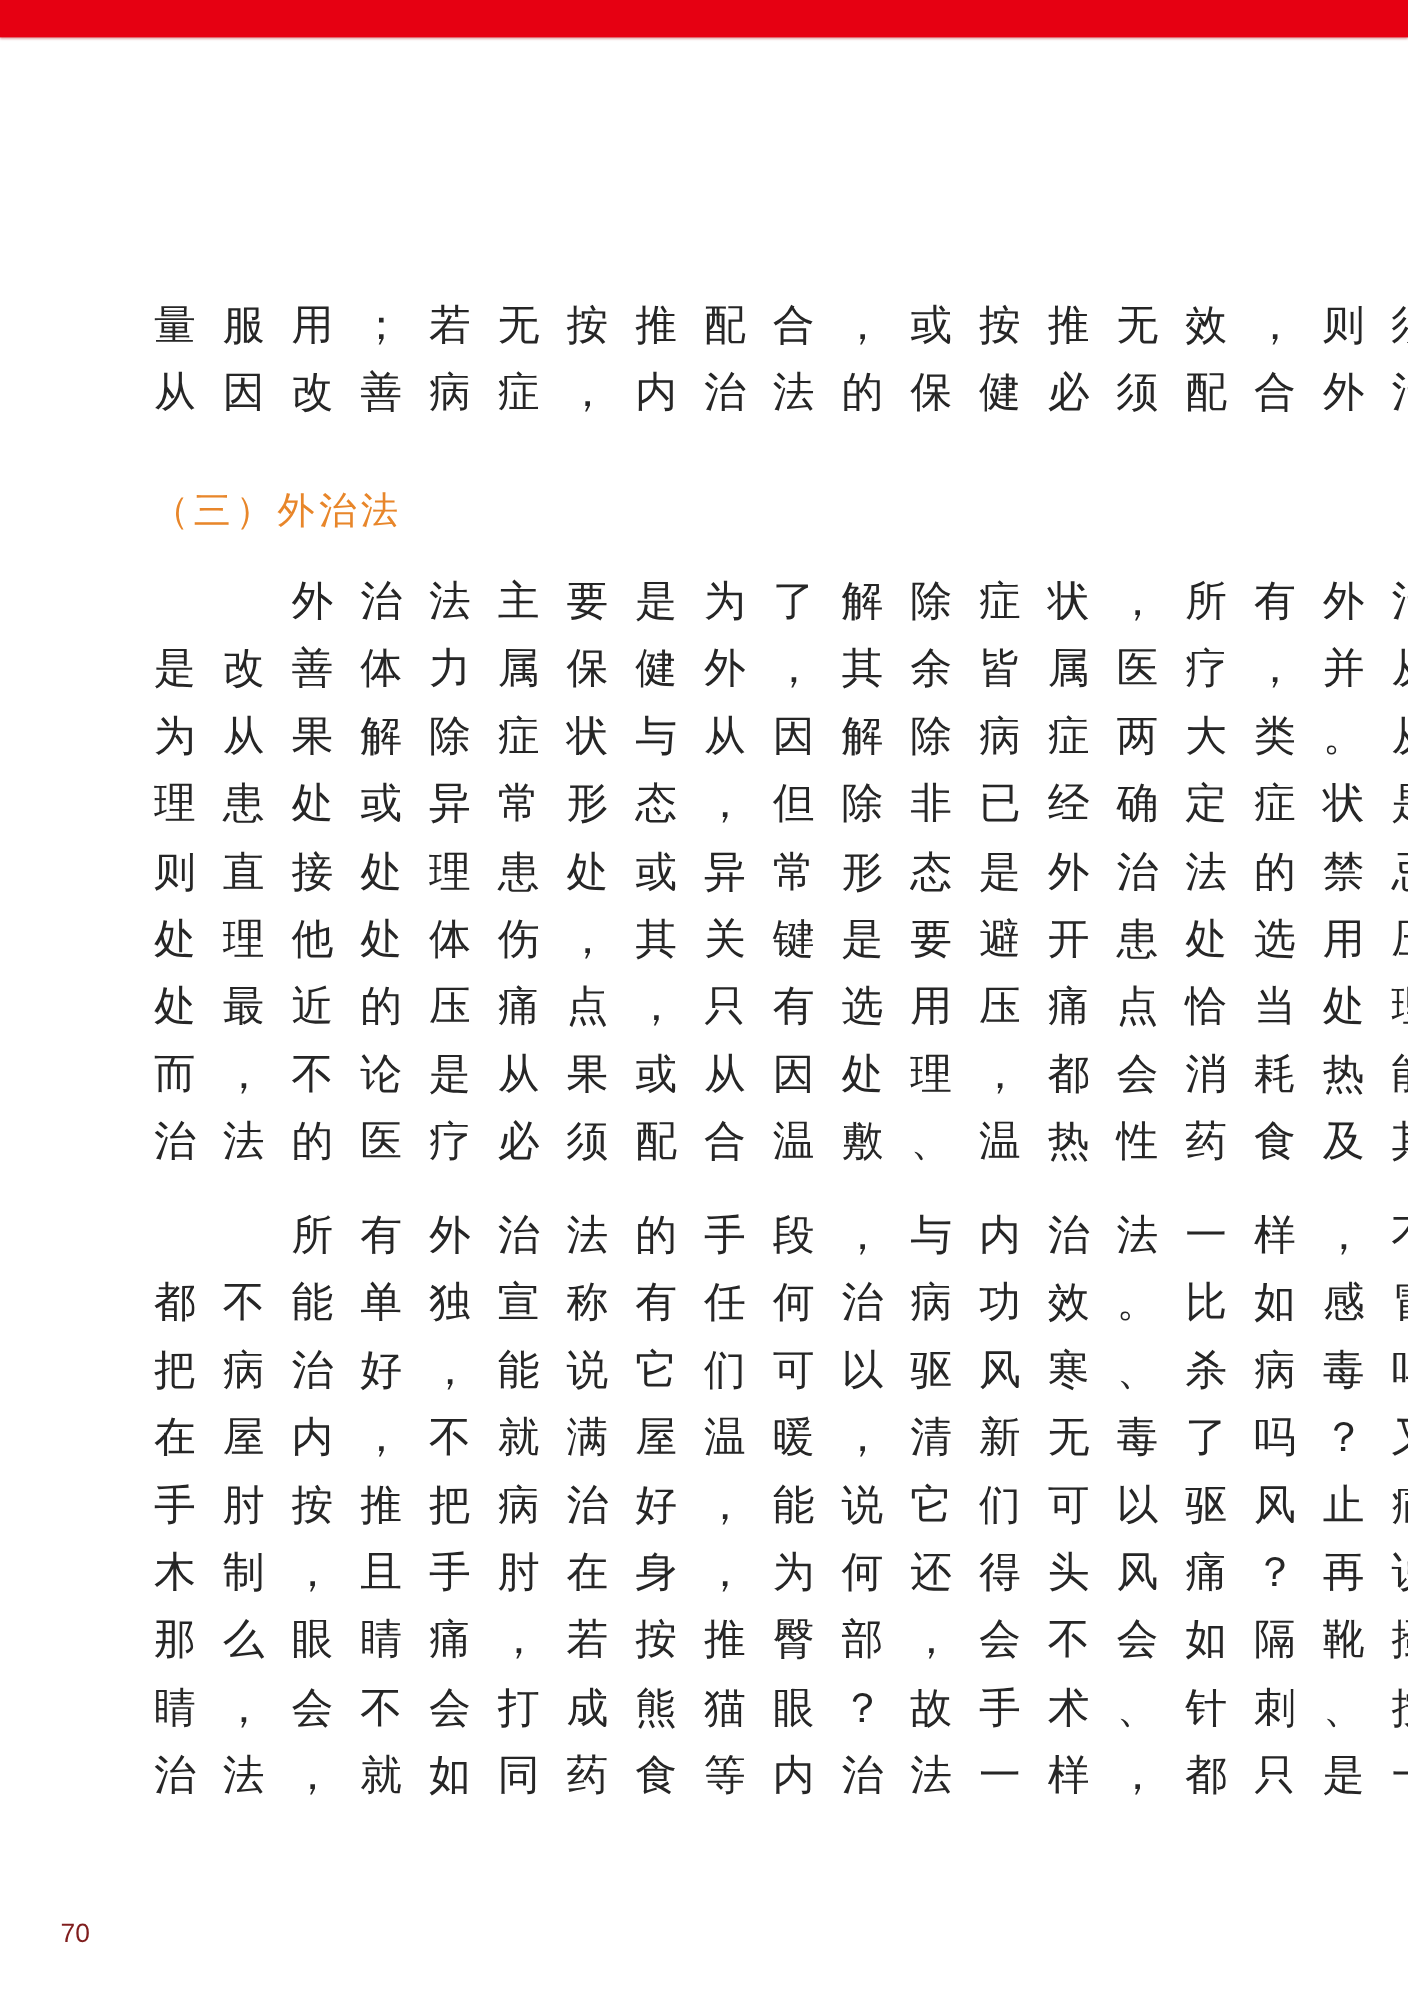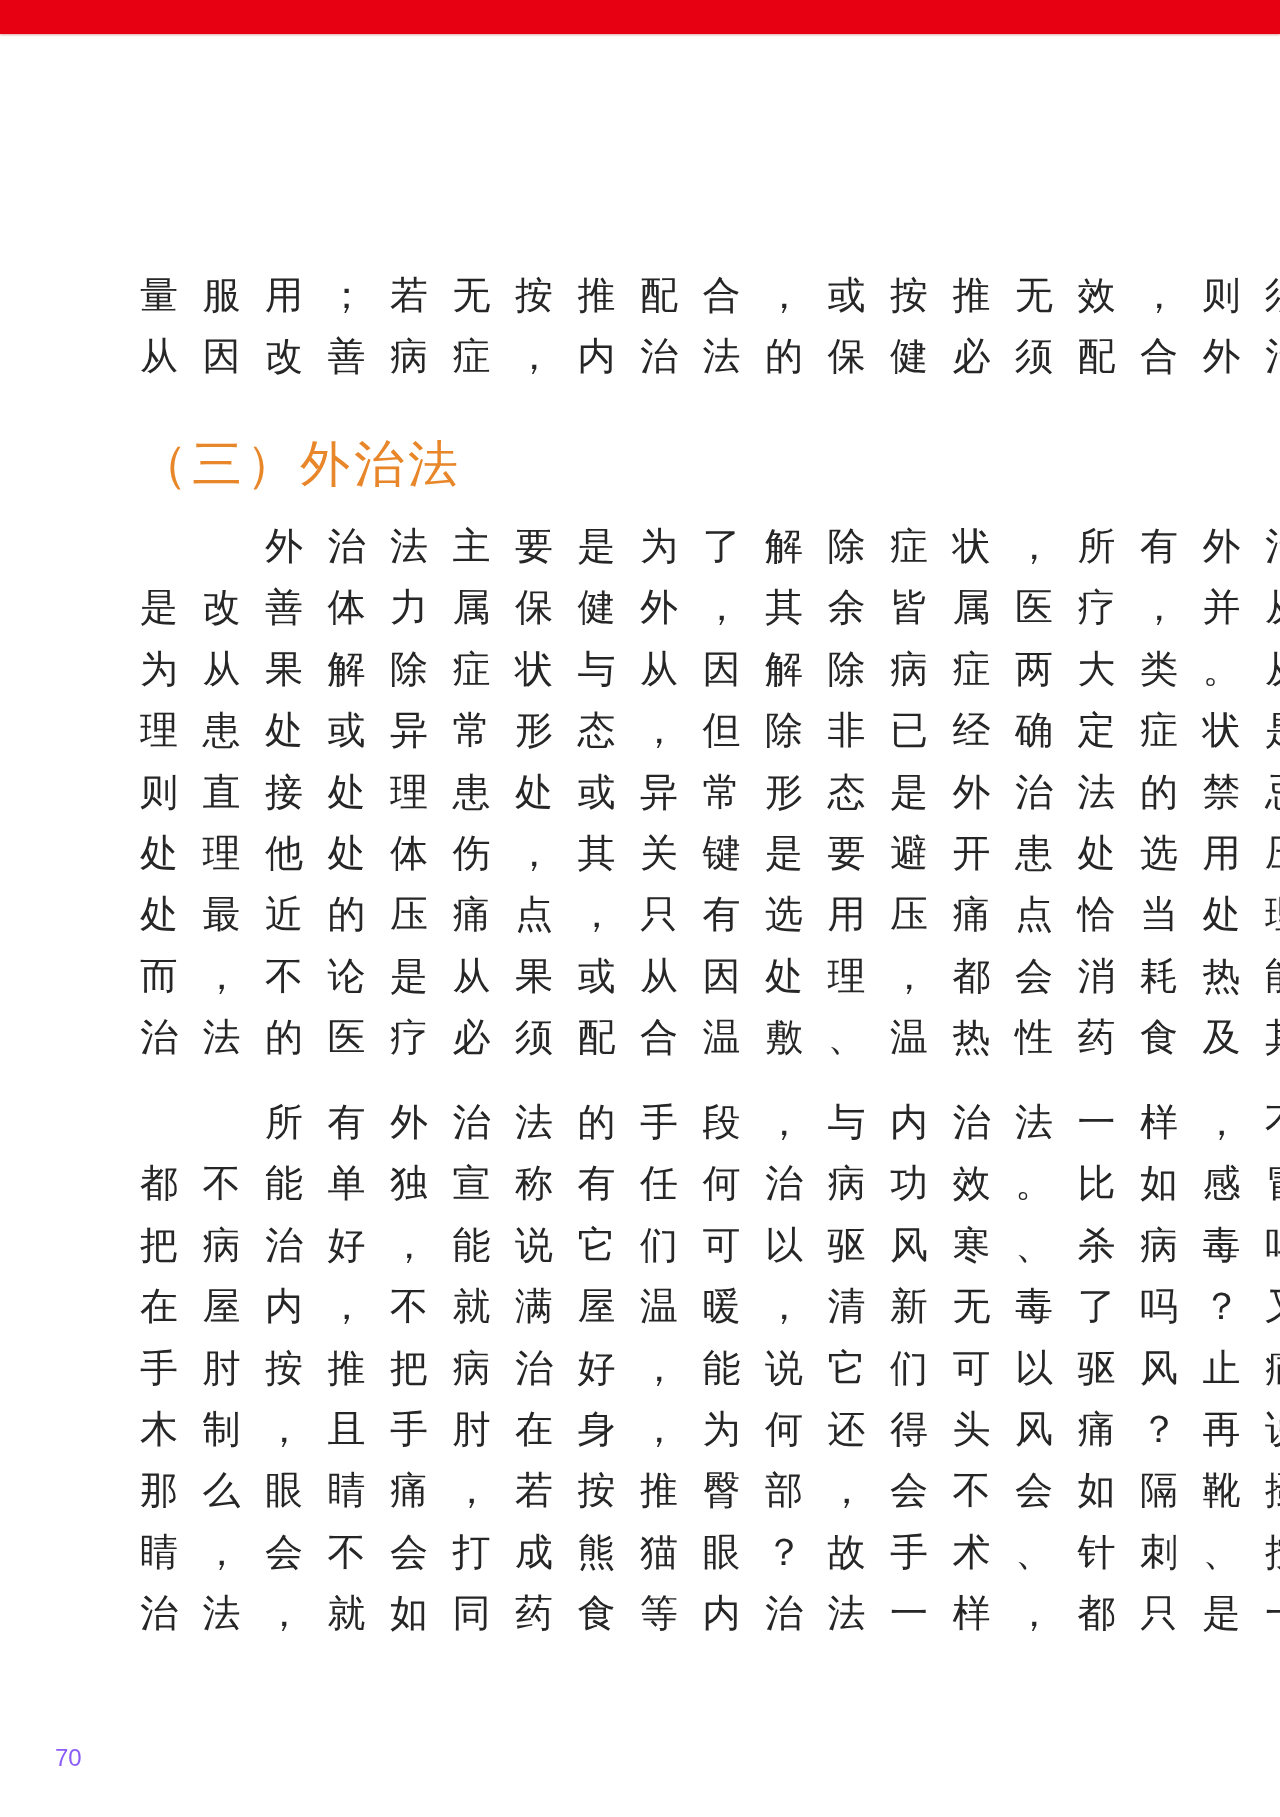--- a/index.html
+++ b/index.html
@@ -16,26 +16,26 @@
   .text-block { position: absolute; left: 140px; width: 1010px; }
   .line {
     height: 61.4px; line-height: 61.4px;
     font-size: 38px; color: #262626;
     letter-spacing: 24.5px;
     white-space: nowrap;
   }
   .line.indent { padding-left: 125px; }
   .heading {
     position: absolute; left: 138px; top: 436px;
-    font-size: 50px; line-height: 56px; color: #e8862a;
+    font-size: 34px; line-height: 56px; color: #e8862a;
     letter-spacing: 4px; white-space: nowrap;
   }
   .page-number {
     position: absolute; left: 55px; top: 1744px;
-    font-size: 24px; color: #8b5cf6;
+    font-size: 24px; color: #7f1d1d;
     font-family: "Liberation Sans", sans-serif;
   }
 </style>
 </head>
 <body>
 
 <div class="top-band"></div>
 
 <div class="text-block" style="top:265px;">
   <div class="line">量服用；若无按推配合，或按推无效，则须减量减淡。这也说明</div>

